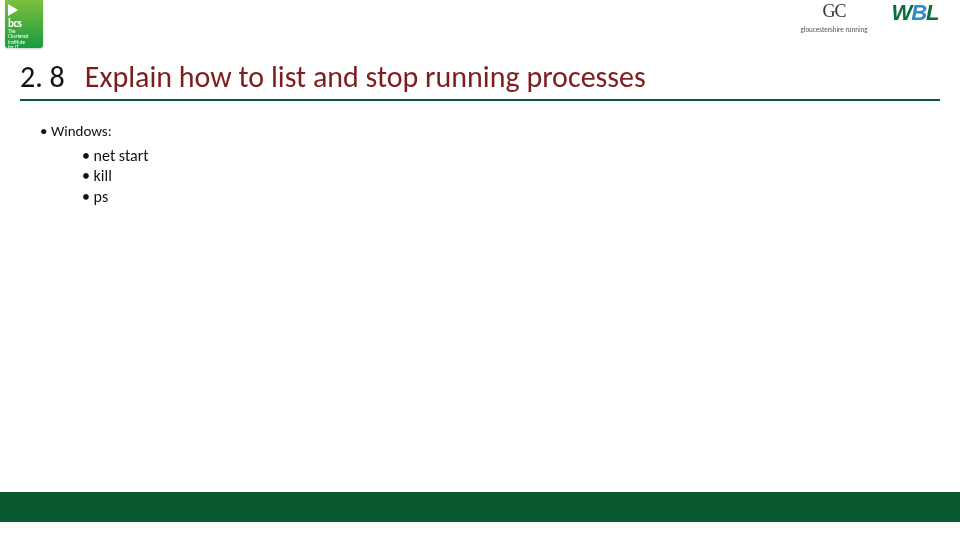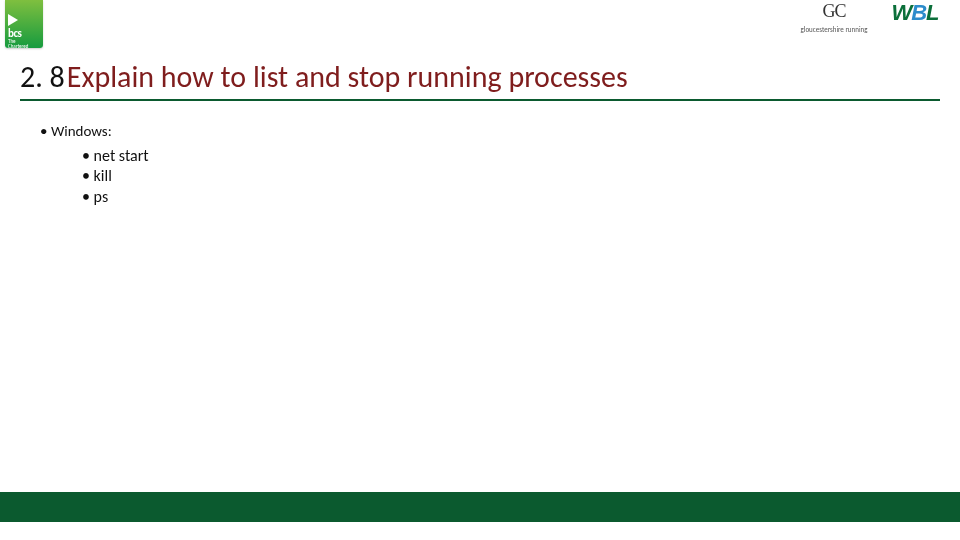--- a/index.html
+++ b/index.html
@@ -6,21 +6,21 @@
   html, body { width: 960px; height: 540px; font-family: Calibri, "Segoe UI", Arial, sans-serif; background: #fff; }
   .slide { position: relative; width: 960px; height: 540px; overflow: hidden; }
 
   
   .logo-bcs {
     position: absolute; top: 0; left: 5px; width: 38px; height: 48px;
     background: linear-gradient(180deg, #7fbf3f 0%, #169b3f 100%);
     border-bottom-left-radius: 3px; border-bottom-right-radius: 3px;
     box-shadow: 0 1px 2px rgba(0,0,0,.2);
     color: #fff; font-size: 9px; line-height: 1.0;
-    padding: 12px 3px;
+    padding: 2px 3px;
   }
   .logo-bcs .tri {
     width: 0; height: 0; border-left: 10px solid #fff; border-top: 6px solid transparent; border-bottom: 6px solid transparent;
     margin: 2px 0 2px 0;
   }
   .logo-bcs .bcs-word { font-weight: 700; font-size: 11px; letter-spacing: -0.5px; }
   .logo-bcs .sub { font-size: 5px; line-height: 1.05; display: block; }
 
   .logo-gc {
     position: absolute; top: 2px; right: 85px; width: 82px; text-align: center;
@@ -45,21 +45,21 @@
     position: absolute; inset: 2px 0 2px 0;
     background: repeating-linear-gradient( -10deg, rgba(0,90,40,.08) 0 2px, rgba(0,90,40,.02) 2px 4px );
     z-index: -1; border-radius: 3px;
   }
 
   
   .title {
     position: absolute; top: 58px; left: 20px; right: 20px;
     border-bottom: 2px solid #0b5a2f;
     padding-bottom: 4px;
-    display: flex; align-items: center; gap: 2px;
+    display: flex; align-items: center; gap: 20px;
   }
   .title .num { font-size: 30px; font-weight: 400; color: #111; }
   .title .text { font-size: 30px; font-weight: 400; color: #7f1d1d; }
 
   
   .body { position: absolute; top: 112px; left: 40px; right: 40px; color: #111; }
   .lvl1 { font-size: 15px; margin-top: 10px; margin-bottom: 6px; }
   .lvl1::before { content: "• "; }
   .lvl2 { font-size: 16px; margin-left: 42px; line-height: 1.28; }
   .lvl2::before { content: "• "; }

